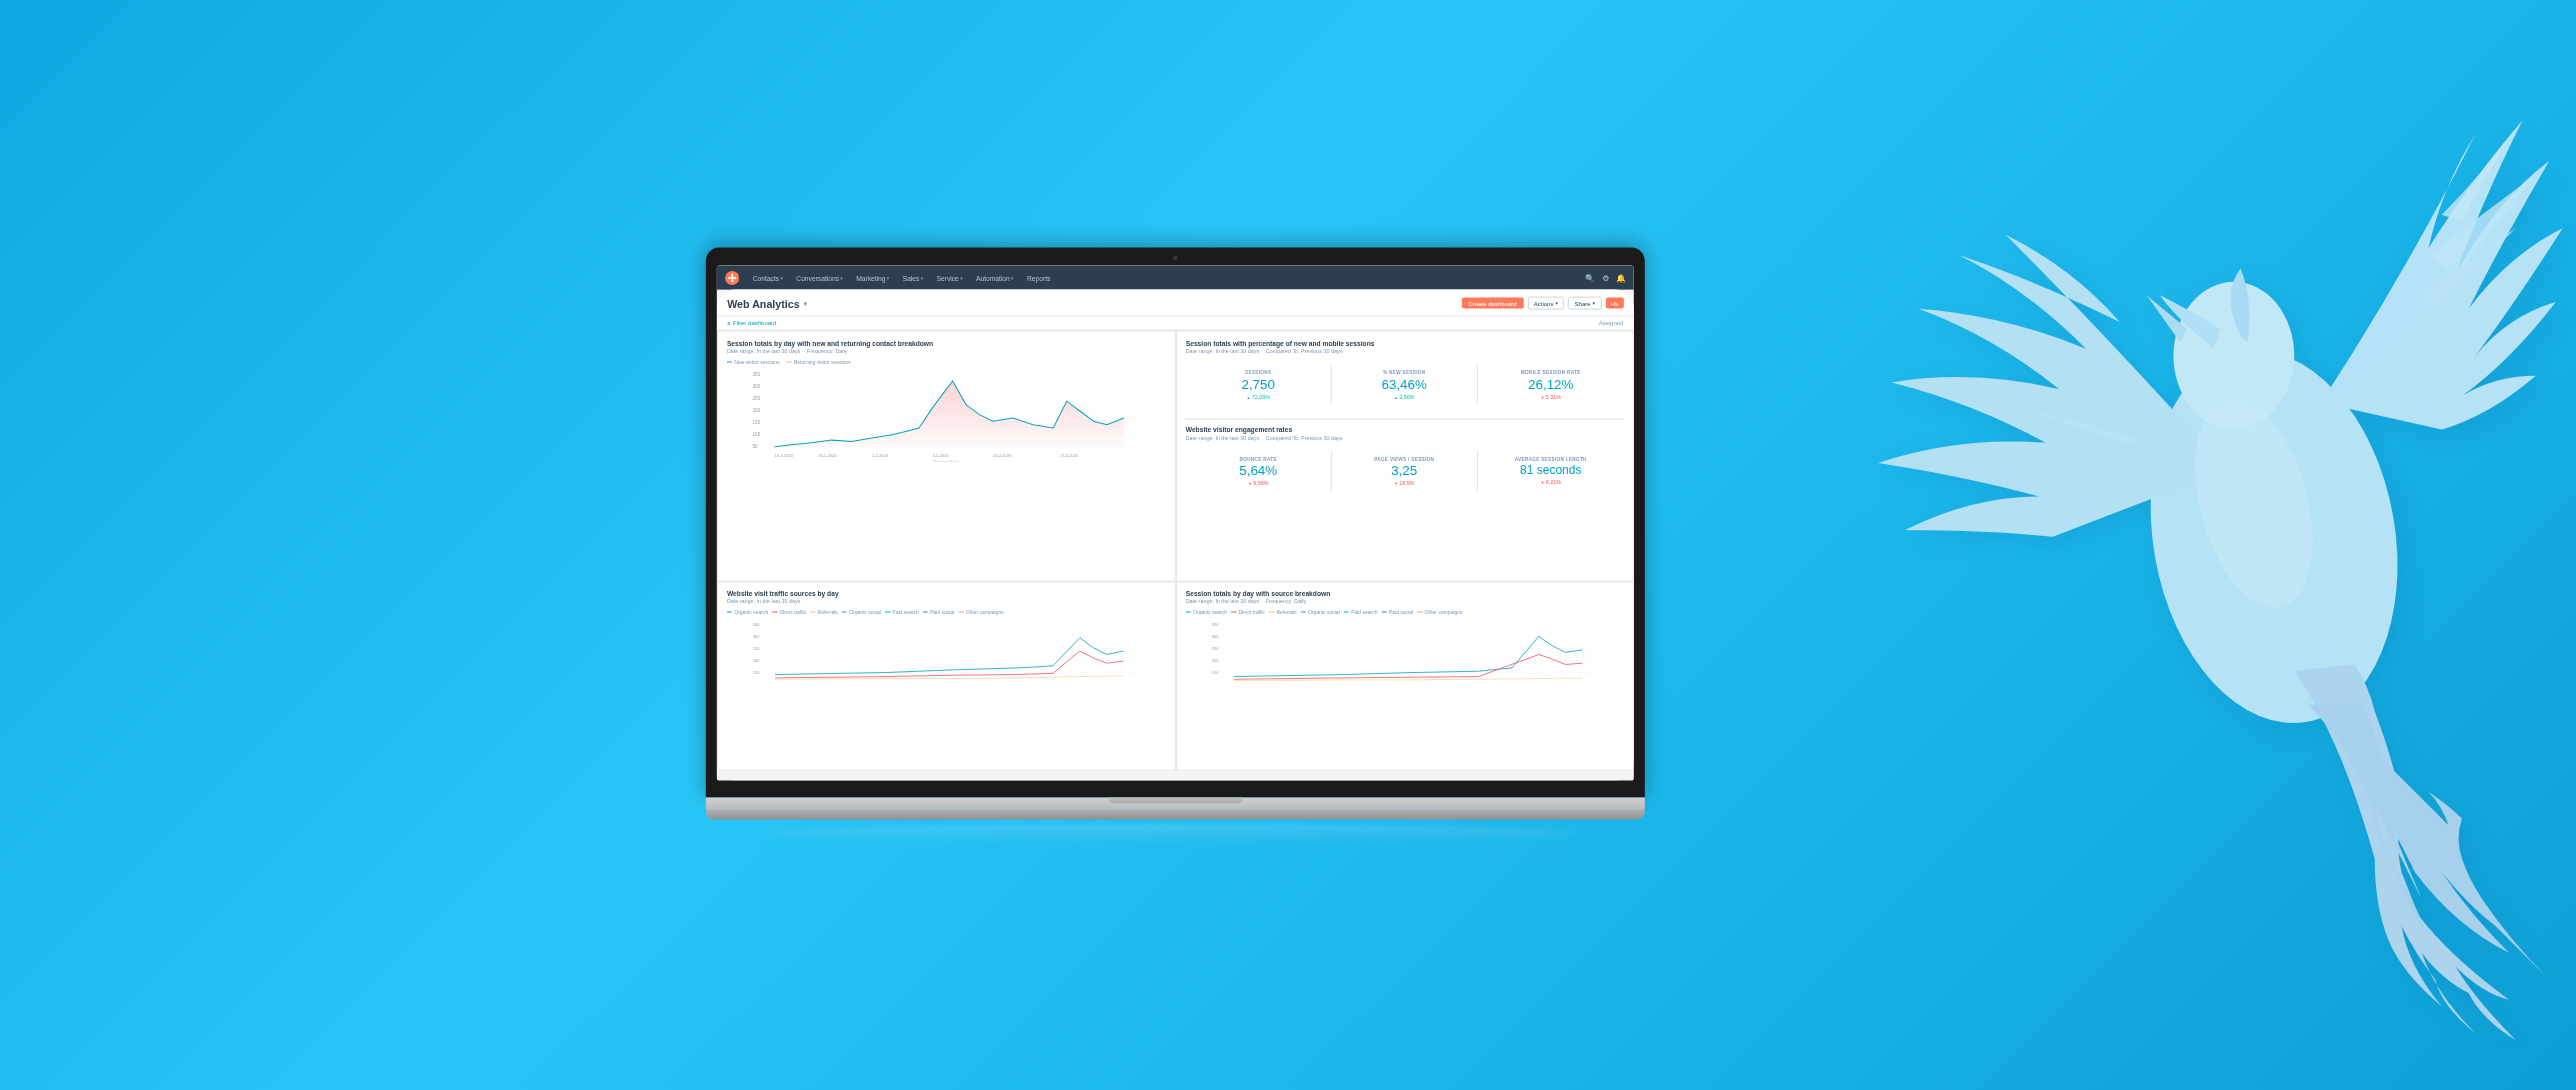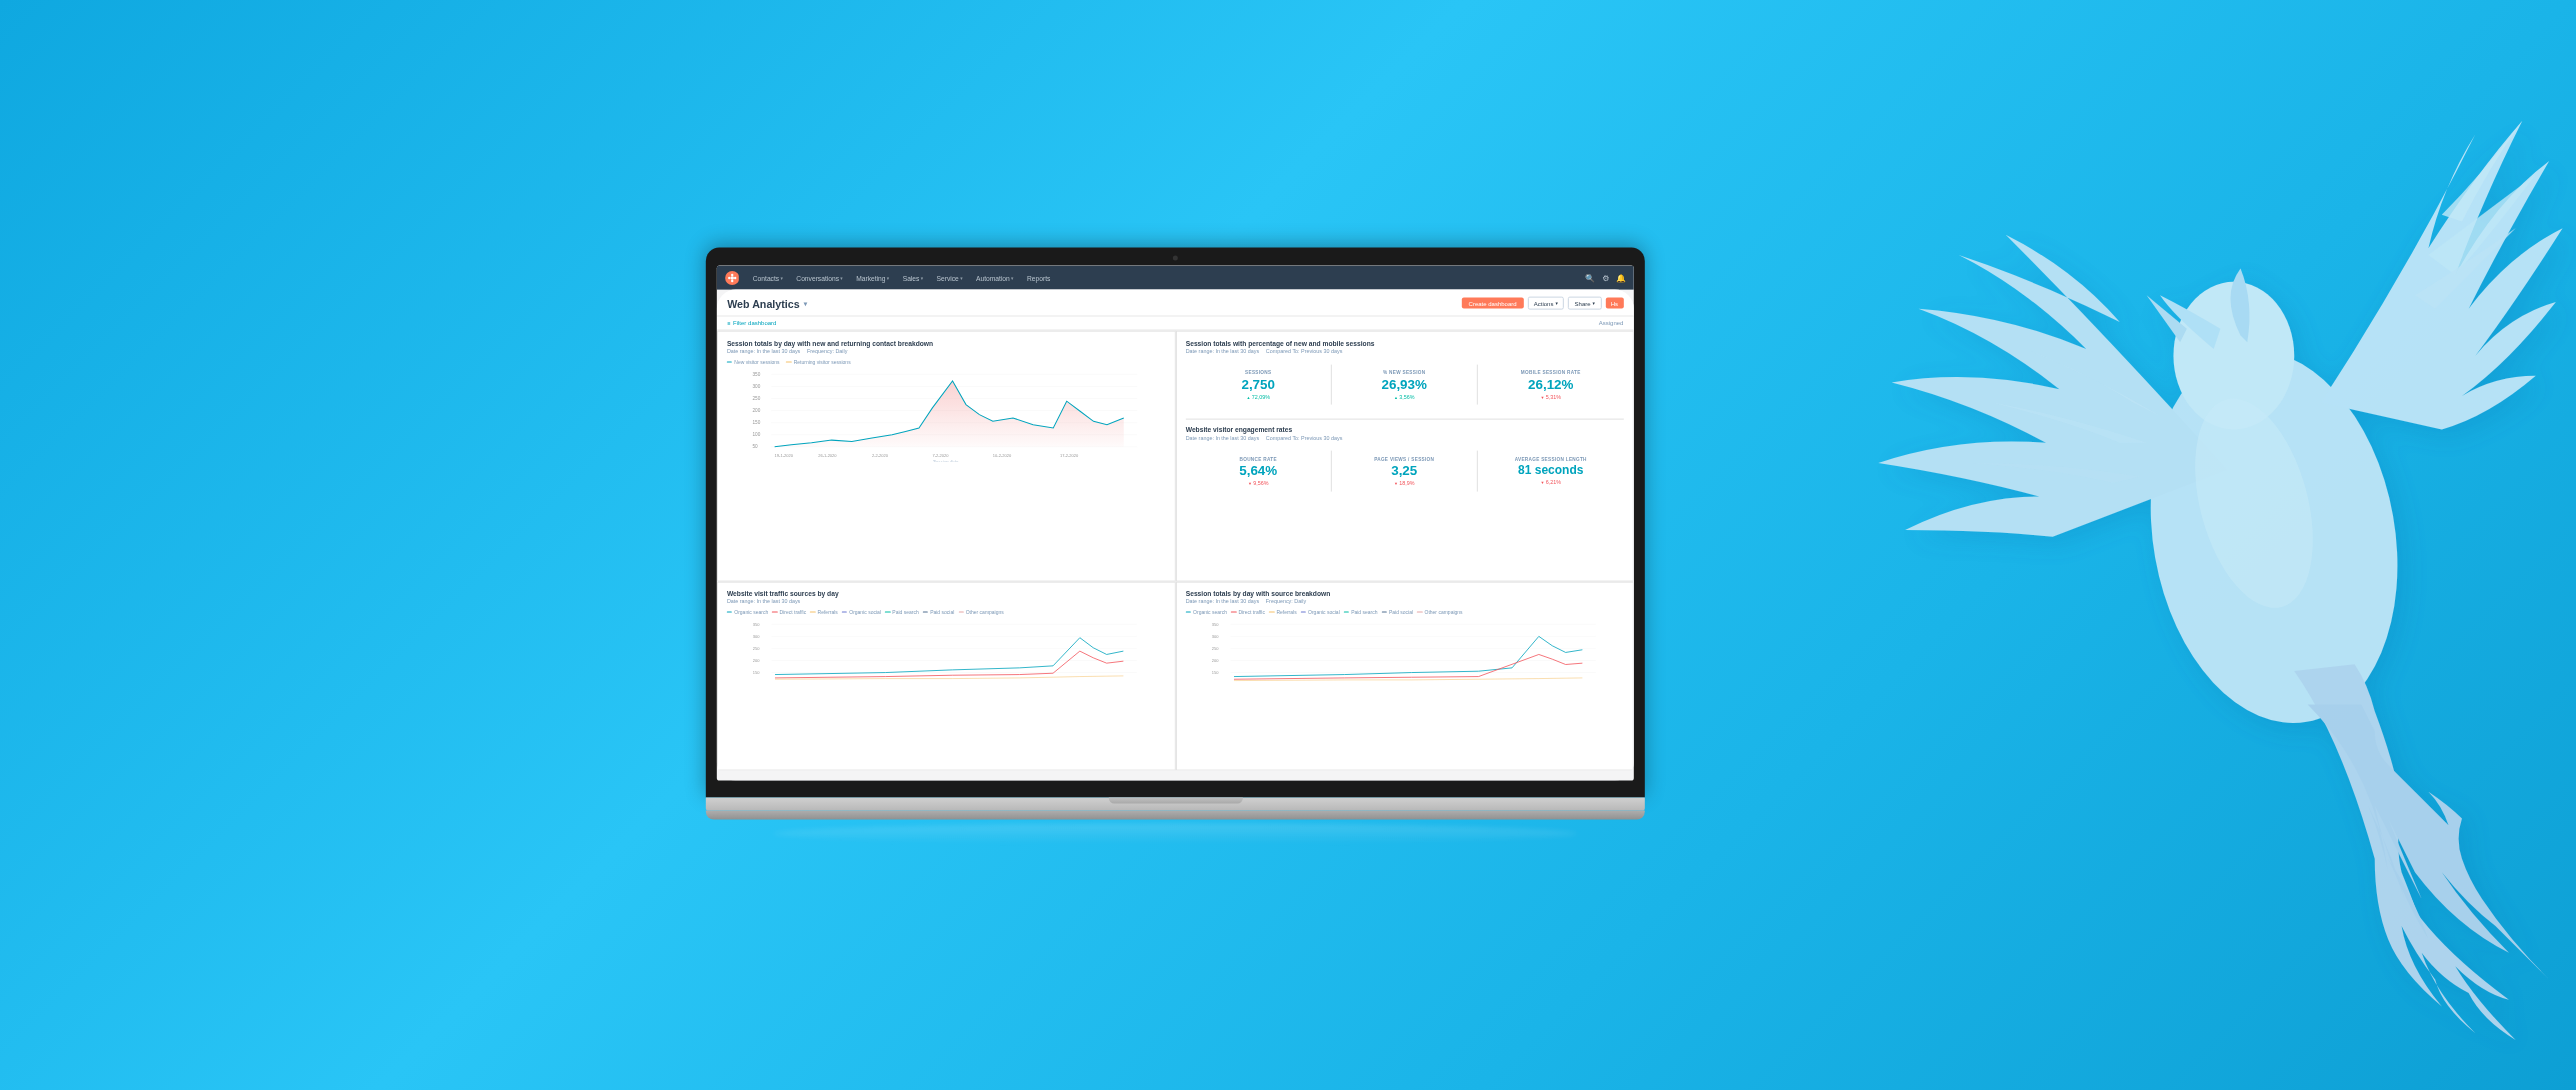--- a/index.html
+++ b/index.html
@@ -290,21 +290,21 @@
       font-size: 4.7px;
       color: #7c98b6;
       text-transform: uppercase;
       letter-spacing: 0.3px;
       margin-bottom: 2.7px;
       font-weight: 600;
     }
 
     .stat-value {
       font-size: 13.4px;
-      font-weight: 700;
+      font-weight: 400;
       color: #00a4bd;
       line-height: 1;
       margin-bottom: 2.7px;
     }
 
     .stat-value.large { font-size: 12px; }
 
     .stat-change {
       font-size: 5.4px;
       display: flex;
@@ -571,21 +571,21 @@
               <div class="stat-item">
                 <div class="stat-label">SESSIONS</div>
                 <div class="stat-value">2,750</div>
                 <div class="stat-change up">
                   <span class="arrow-up"></span>
                   <span>72,09%</span>
                 </div>
               </div>
               <div class="stat-item">
                 <div class="stat-label">% NEW SESSION</div>
-                <div class="stat-value">26,93%</div>
+                <div class="stat-value">63,46%</div>
                 <div class="stat-change up">
                   <span class="arrow-up"></span>
                   <span>3,56%</span>
                 </div>
               </div>
               <div class="stat-item">
                 <div class="stat-label">MOBILE SESSION RATE</div>
                 <div class="stat-value">26,12%</div>
                 <div class="stat-change down">
                   <span class="arrow-down"></span>

